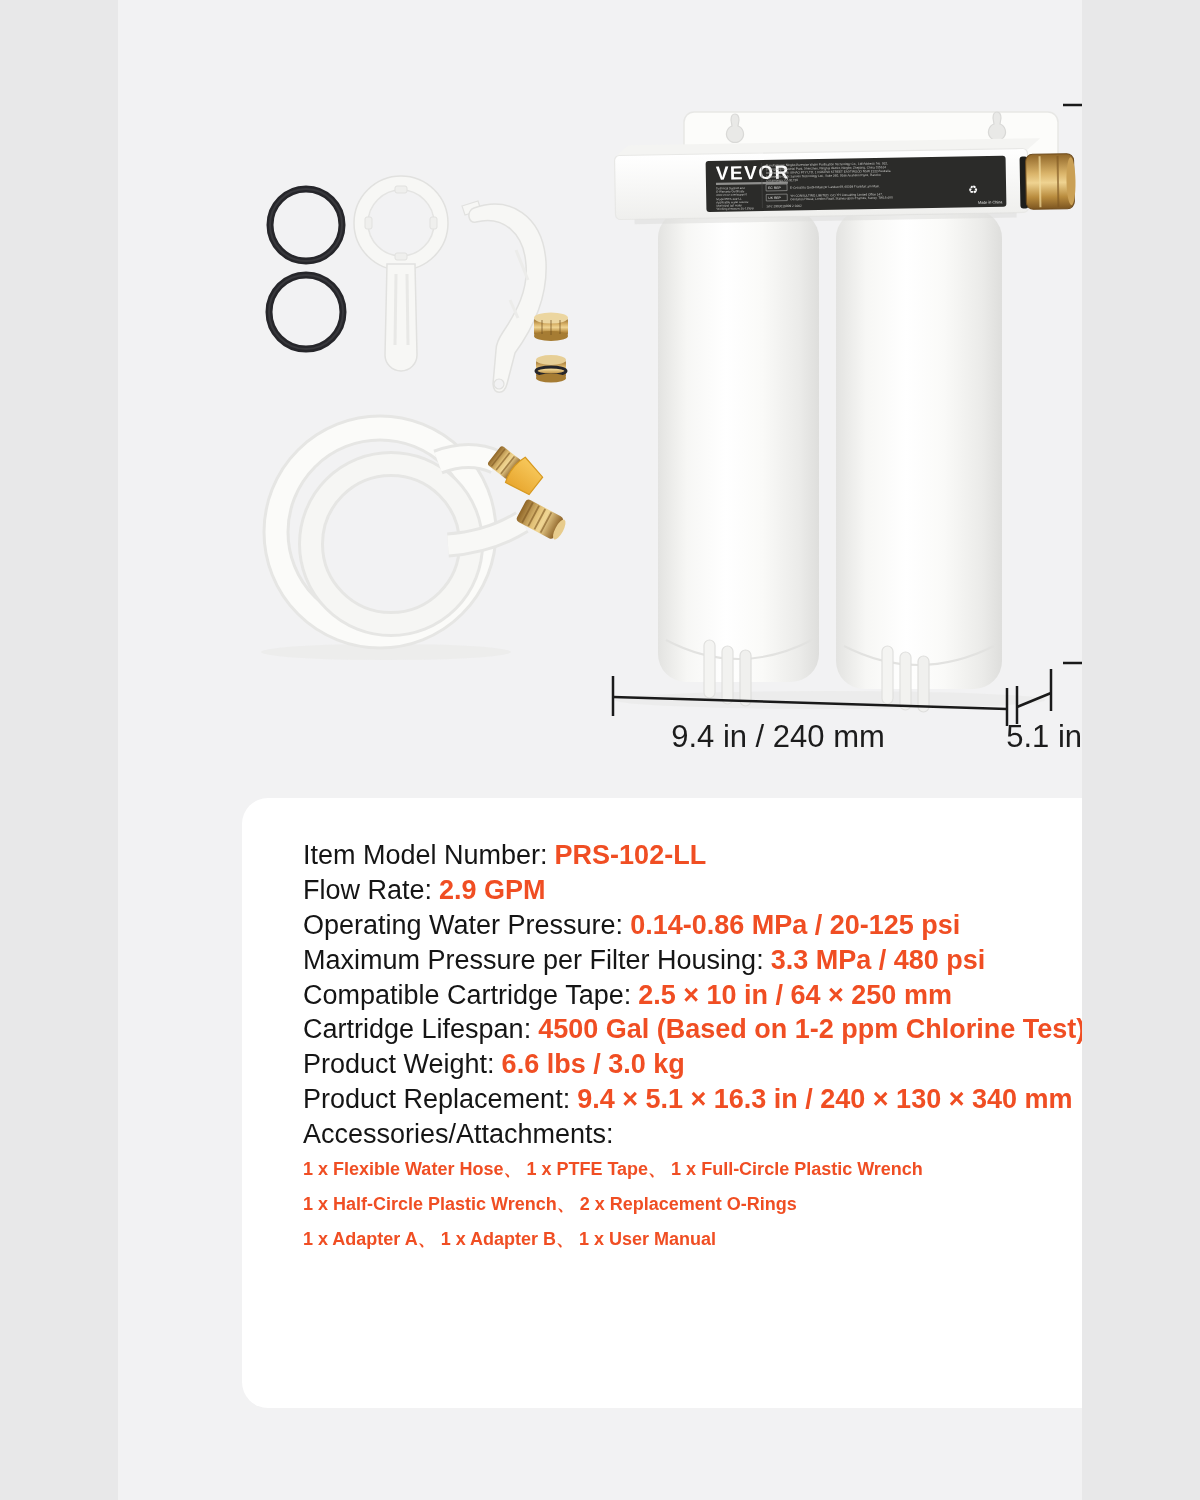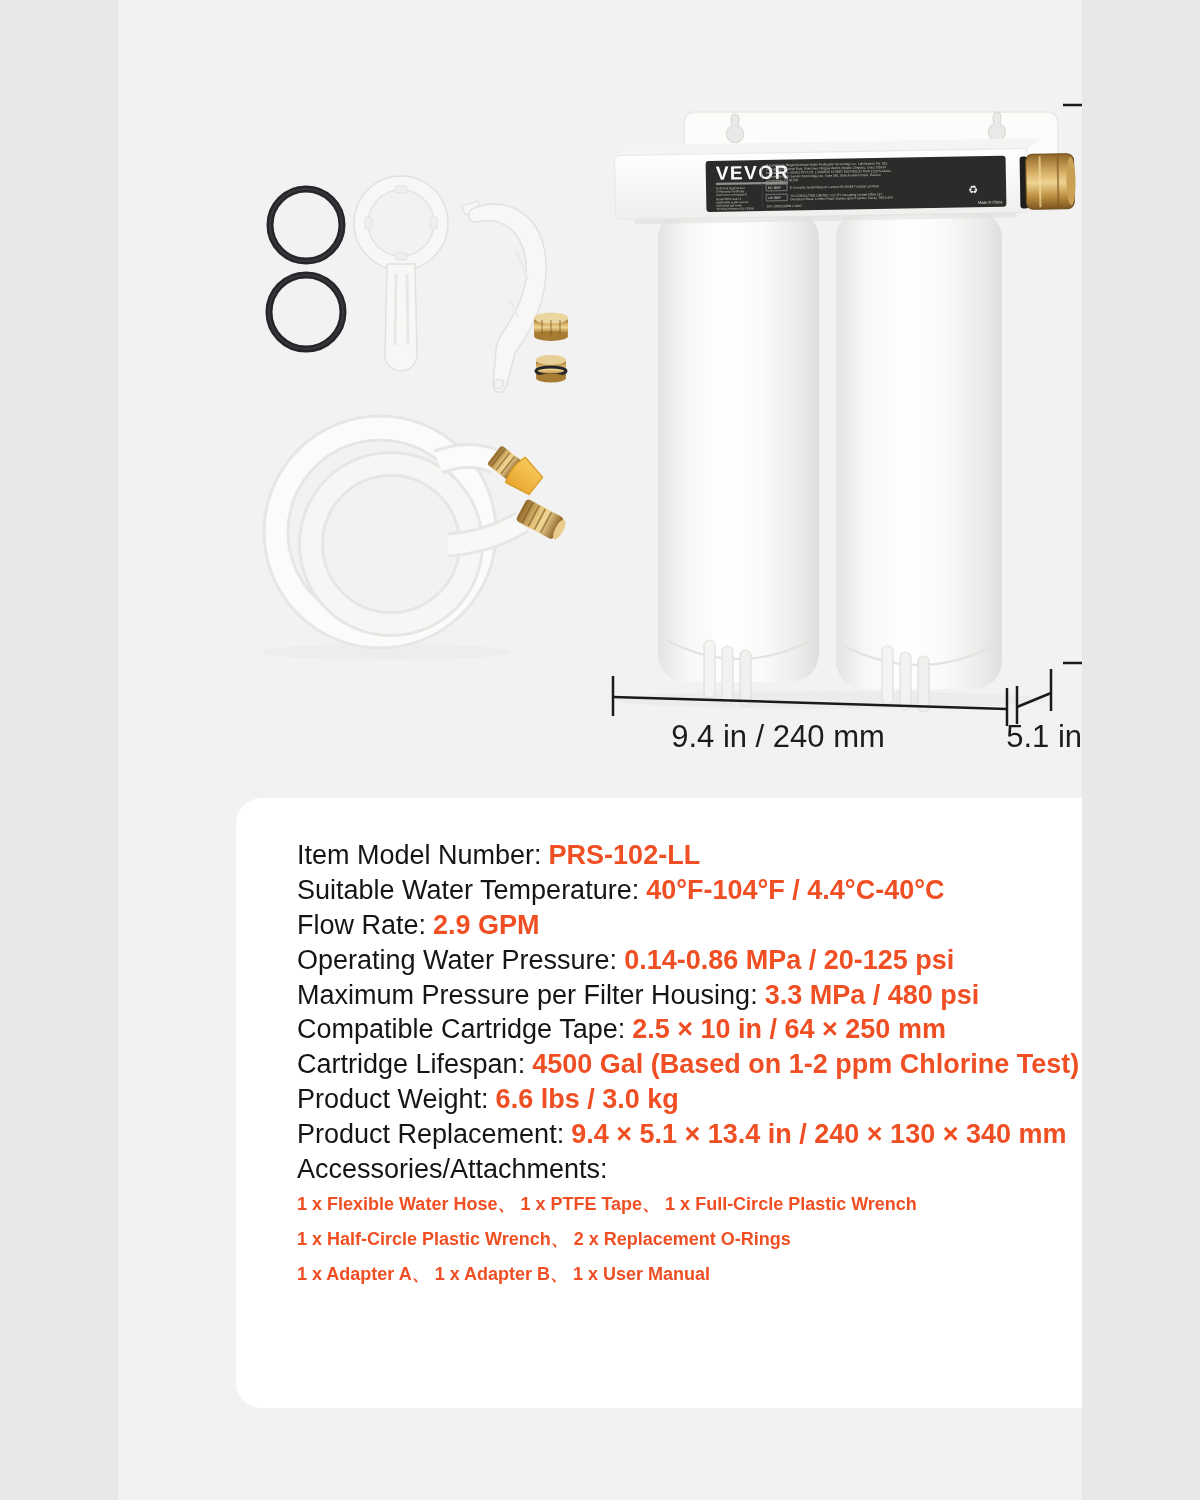--- a/index.html
+++ b/index.html
@@ -5,21 +5,21 @@
   html,body{margin:0;padding:0;background:#e8e8e9;}
   .canvas{
     position:relative;width:964px;height:1500px;margin:0 auto;
     background:#f2f2f3;overflow:hidden;
     font-family:"Liberation Sans",sans-serif;
   }
   .scene{position:absolute;left:0;top:0;width:1200px;height:780px;}
   .dim-text{font-family:"Liberation Sans",sans-serif;font-size:31px;fill:#1c1c1c;}
   .micro{font-family:"Liberation Sans",sans-serif;fill:#c9c9c7;}
   .spec-card{
-    position:absolute;left:118px;top:798px;width:957px;height:610px;
+    position:absolute;left:124px;top:798px;width:957px;height:610px;
     background:#ffffff;border-radius:26px;
     box-sizing:border-box;padding:40px 40px 0 61px;
   }
   .spec-row{height:34.9px;line-height:34.9px;white-space:nowrap;
     font-size:27px;color:#151515;}
   .spec-label{font-weight:400;color:#151515;}
   .spec-value{font-weight:700;color:#F04E23;margin-left:7px;}
   .spec-accessory{height:34.9px;line-height:34.9px;white-space:nowrap;
     font-size:18px;font-weight:700;color:#F04E23;}
 </style>
@@ -226,27 +226,26 @@
       <line x1="899" y1="686" x2="899" y2="724"></line>
       <line x1="899" y1="707" x2="933" y2="693"></line>
       <line x1="933" y1="669" x2="933" y2="711"></line>
     </g>
     <text class="dim-text" x="660" y="747" text-anchor="middle">9.4 in / 240 mm</text>
     <text class="dim-text" x="995" y="747" text-anchor="middle">5.1 in / 130 mm</text>
   </svg>
 
   <div class="spec-card">
     <div class="spec-row"><span class="spec-label">Item Model Number:</span><span class="spec-value">PRS-102-LL</span></div>
-    <div class="spec-row"><span class="spec-label">Suitable Water Temperature:</span><span class="spec-value">40°F-104°F / 4.4°C-40°C</span></div>
     <div class="spec-row"><span class="spec-label">Flow Rate:</span><span class="spec-value">2.9 GPM</span></div>
     <div class="spec-row"><span class="spec-label">Operating Water Pressure:</span><span class="spec-value">0.14-0.86 MPa / 20-125 psi</span></div>
     <div class="spec-row"><span class="spec-label">Maximum Pressure per Filter Housing:</span><span class="spec-value">3.3 MPa / 480 psi</span></div>
     <div class="spec-row"><span class="spec-label">Compatible Cartridge Tape:</span><span class="spec-value">2.5 × 10 in / 64 × 250 mm</span></div>
     <div class="spec-row"><span class="spec-label">Cartridge Lifespan:</span><span class="spec-value">4500 Gal (Based on 1-2 ppm Chlorine Test)</span></div>
     <div class="spec-row"><span class="spec-label">Product Weight:</span><span class="spec-value">6.6 lbs / 3.0 kg</span></div>
-    <div class="spec-row"><span class="spec-label">Product Replacement:</span><span class="spec-value">9.4 × 5.1 × 13.4 in / 240 × 130 × 340 mm</span></div>
+    <div class="spec-row"><span class="spec-label">Product Replacement:</span><span class="spec-value">9.4 × 5.1 × 16.3 in / 240 × 130 × 340 mm</span></div>
     <div class="spec-row"><span class="spec-label">Accessories/Attachments:</span></div>
     <div class="spec-accessory">1 x Flexible Water Hose、 1 x PTFE Tape、 1 x Full-Circle Plastic Wrench</div>
     <div class="spec-accessory">1 x Half-Circle Plastic Wrench、 2 x Replacement O-Rings</div>
     <div class="spec-accessory">1 x Adapter A、 1 x Adapter B、 1 x User Manual</div>
   </div>
 
 </div>
 
 </body></html>

